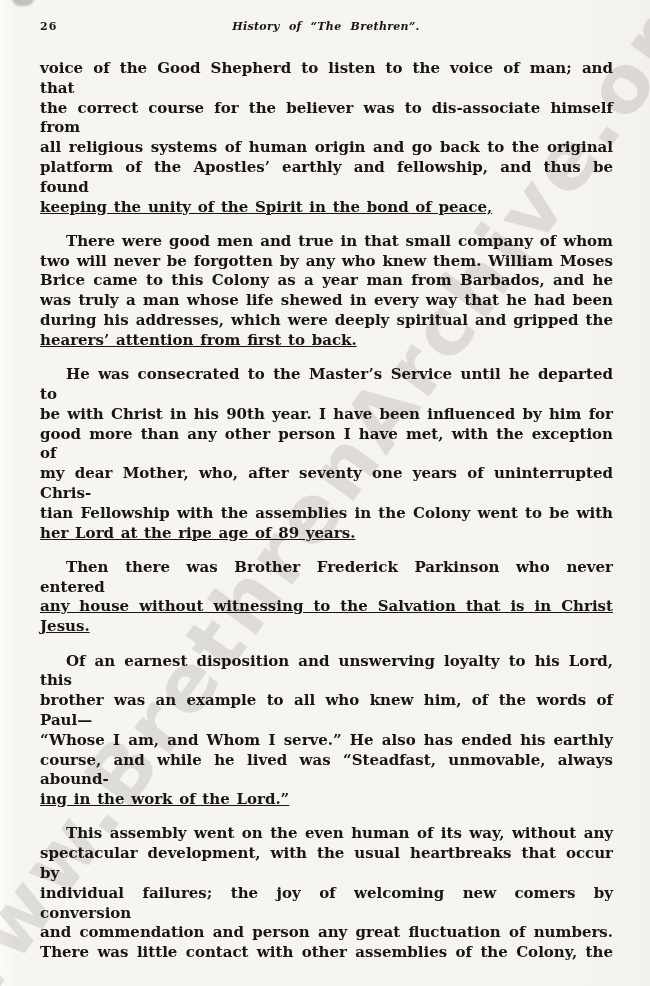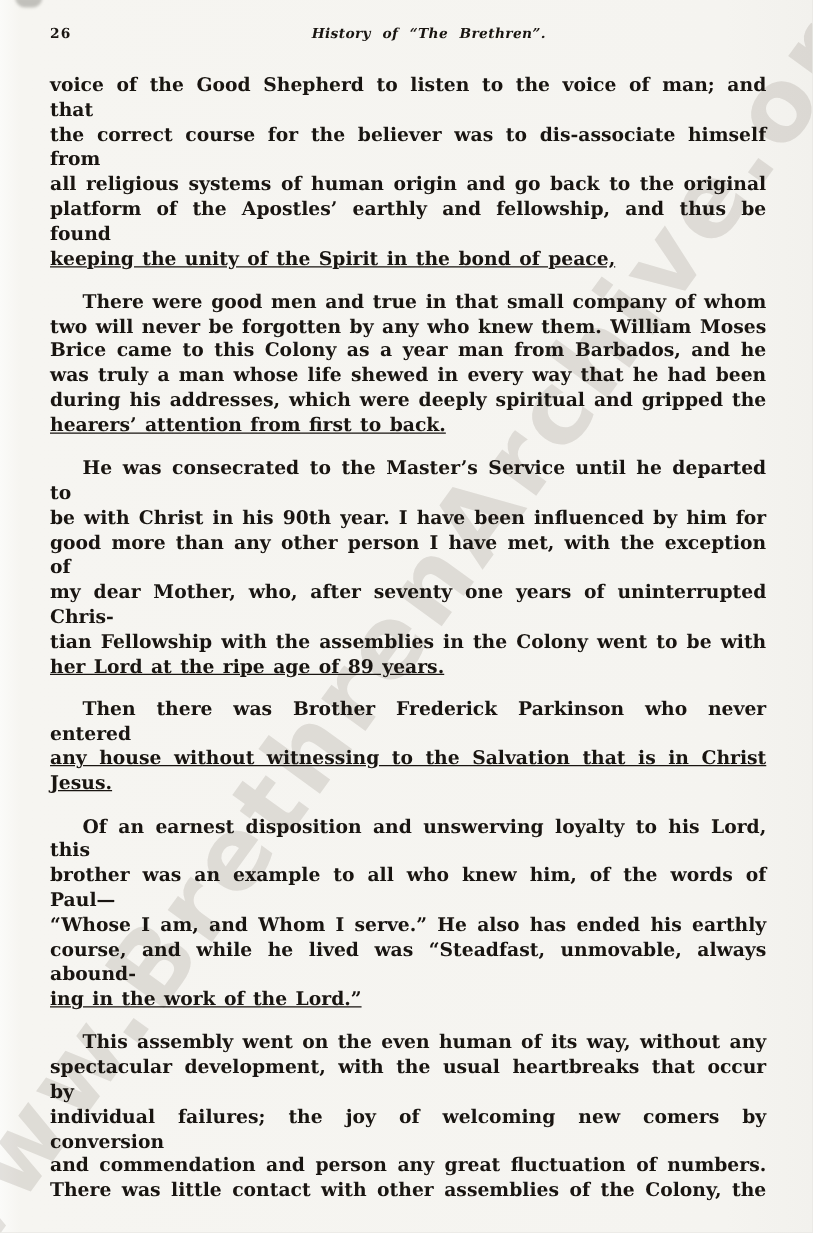--- a/index.html
+++ b/index.html
@@ -50,21 +50,20 @@
     position: absolute; left: 0; top: 2px;
     letter-spacing: 1px;
   }
   .running-title {
     position: absolute; left: 50%; top: 2px;
     transform: translateX(-50%);
     font-style: italic;
     word-spacing: 5px;
     letter-spacing: 0.3px;
     white-space: nowrap;
-    margin-left: 17px;
   }
   .body-text {
     position: absolute;
     top: 59px; left: 40px;
     width: 573px;
     font-size: 15px;
     font-weight: bold;
     line-height: 19.8px;
     word-spacing: 1.5px;
   }

